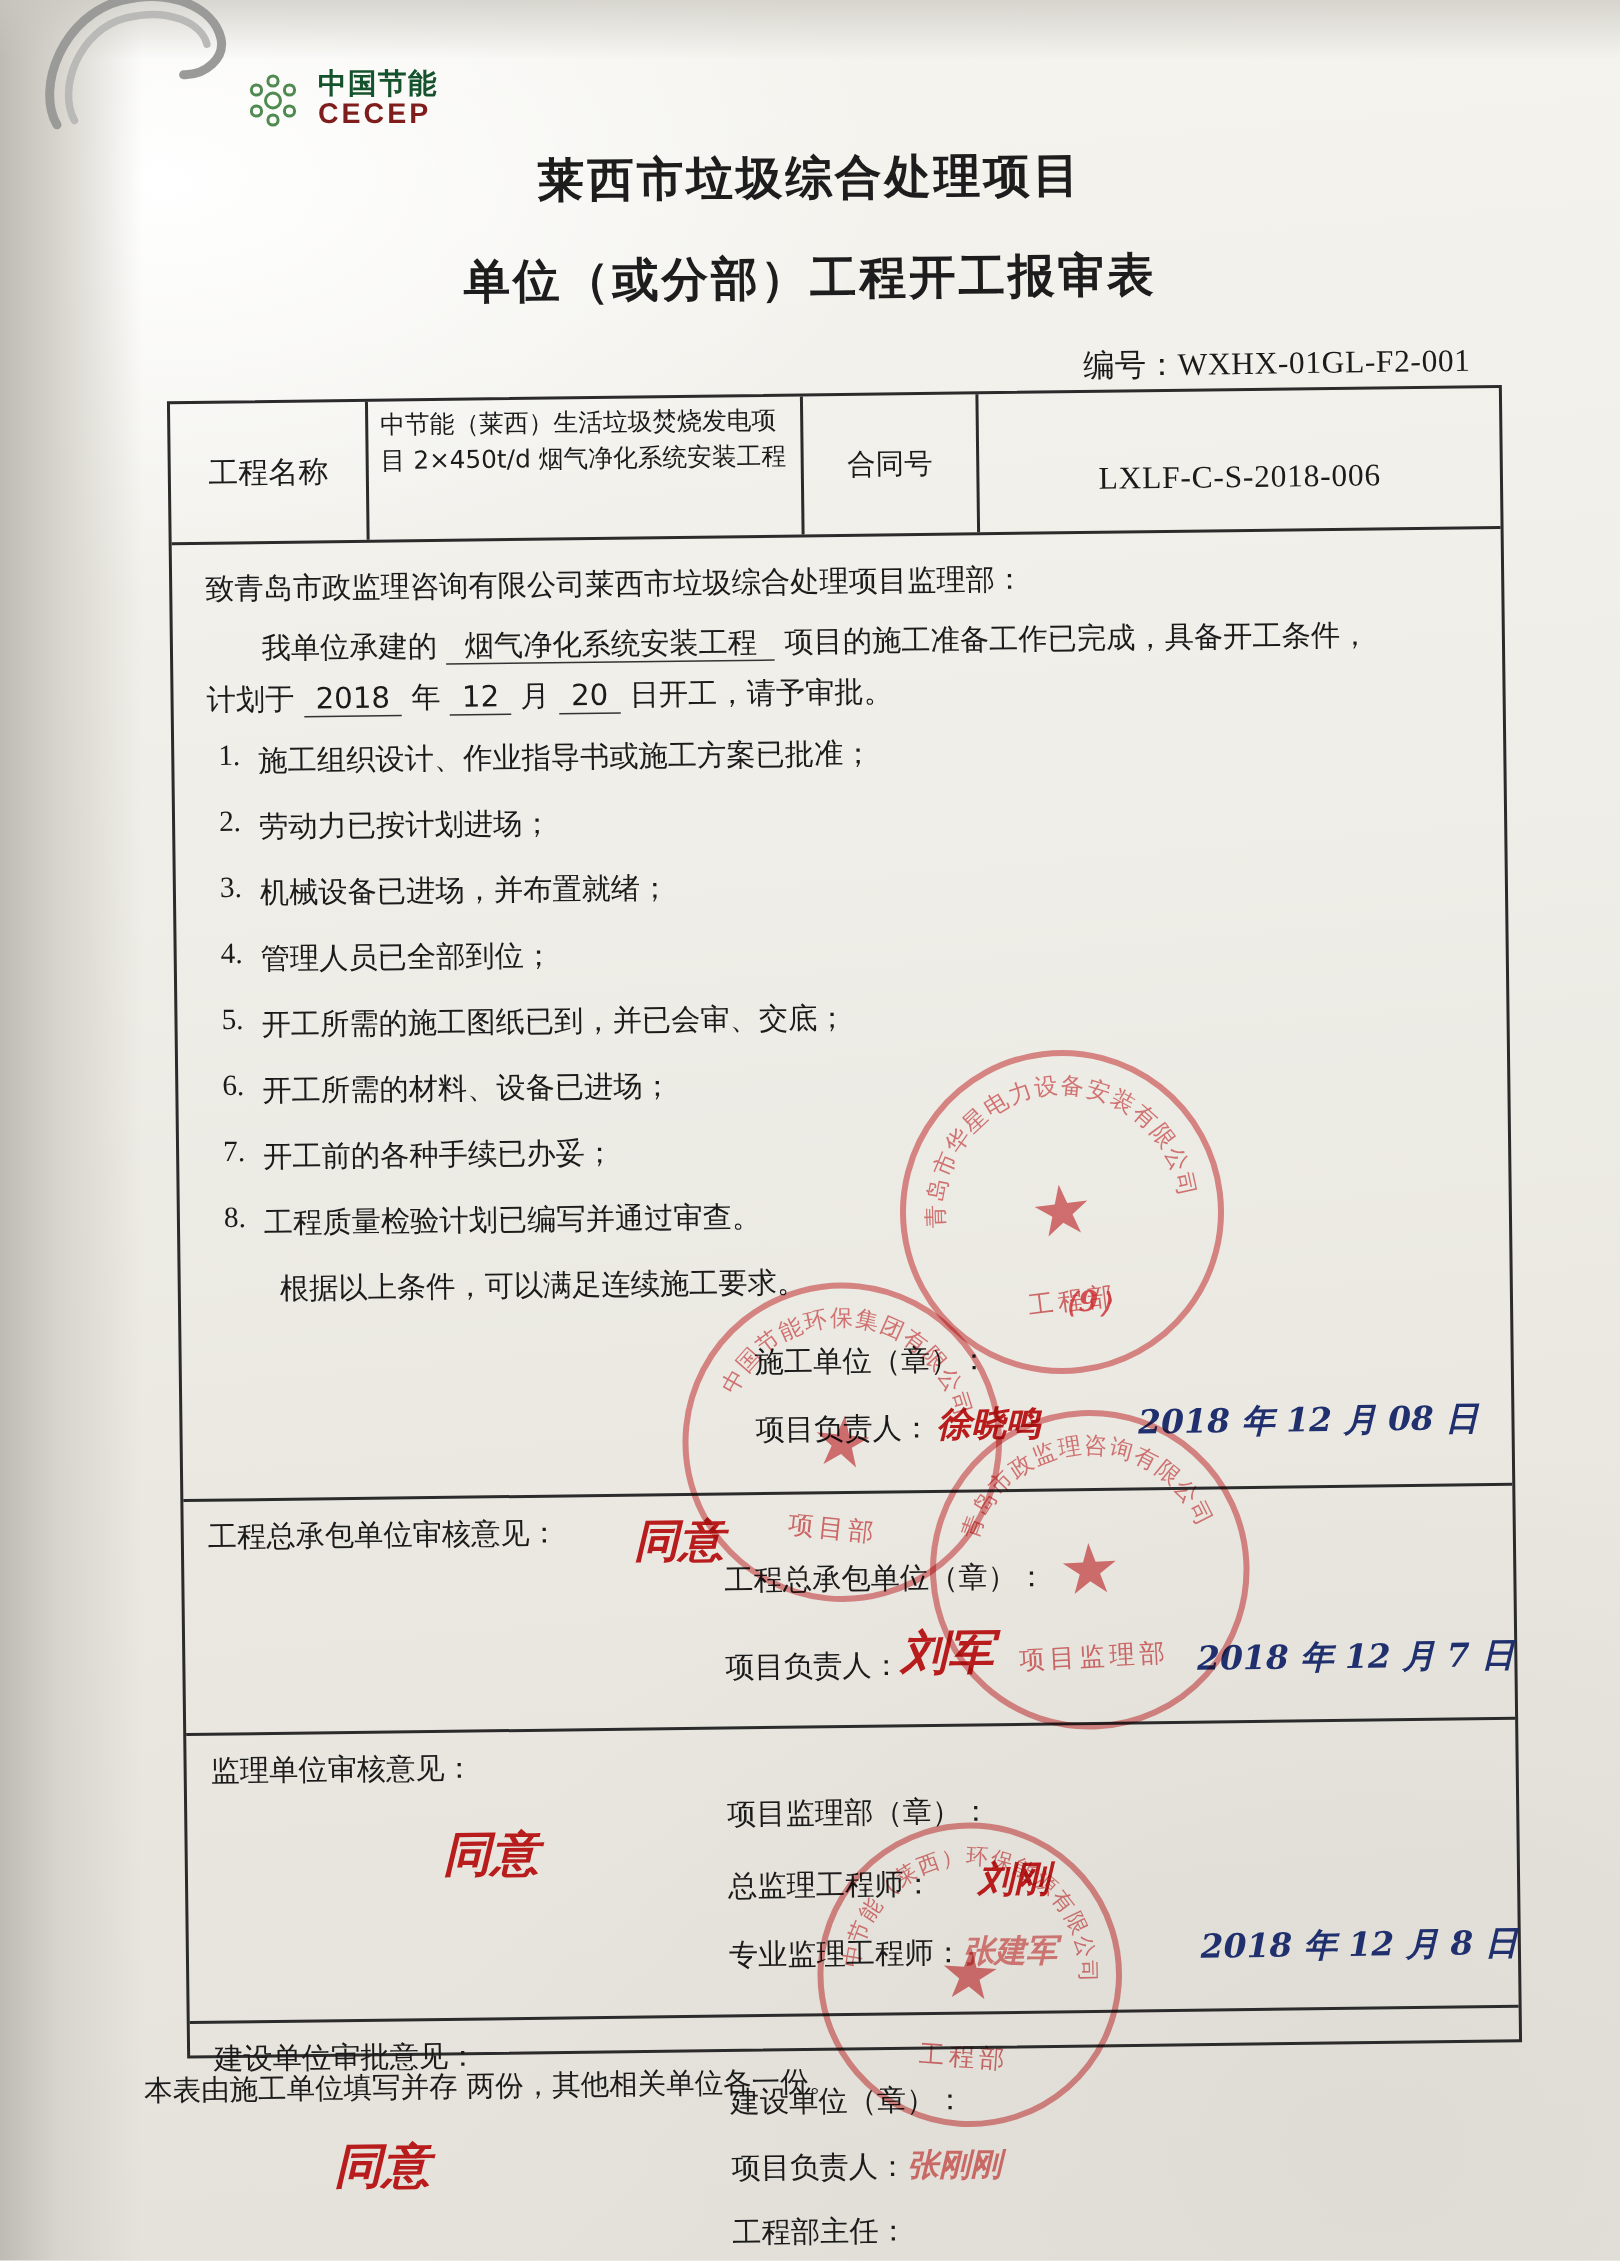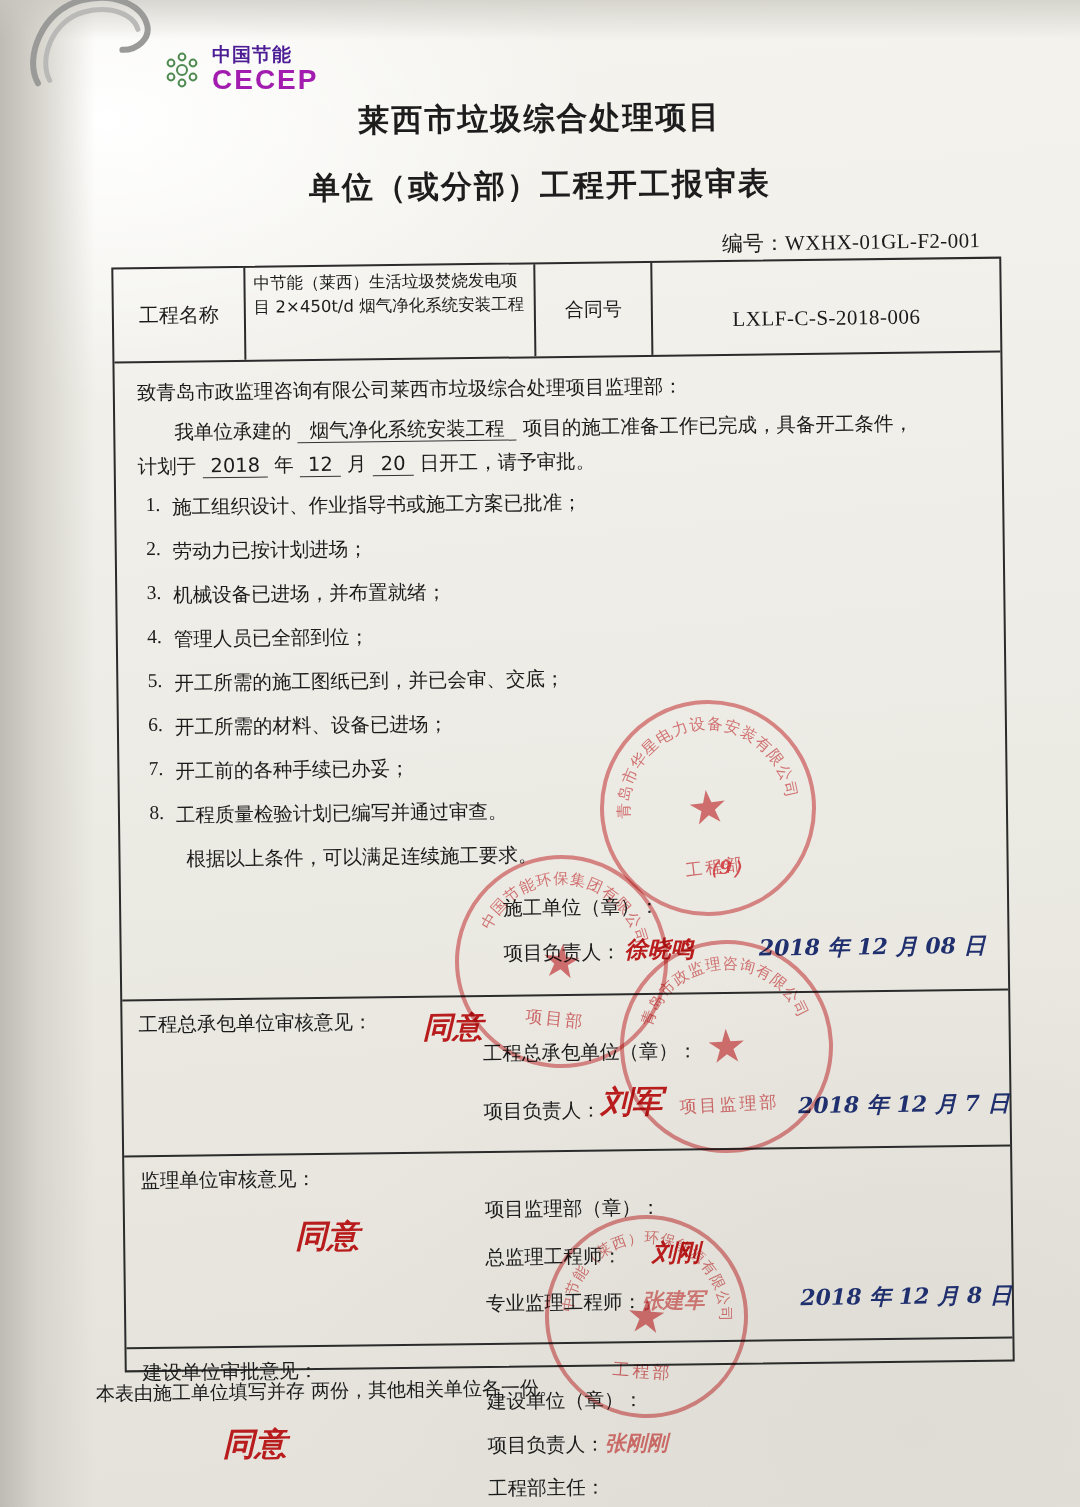--- a/index.html
+++ b/index.html
@@ -30,22 +30,22 @@
   .clip{
     position:absolute;left:20px;top:-10px;width:150px;height:90px;
     transform:rotate(-14deg);
   }
   .clip svg{display:block;}
 
   
   .logo{position:absolute;left:160px;top:45px;display:flex;align-items:center;gap:8px;}
   .logo .mark{width:44px;height:44px;}
   .logo .txt{line-height:1.05;color:#2f6a33;}
-  .logo .txt .cn{font-size:19px;font-family:"Liberation Sans",sans-serif;font-weight:bold;letter-spacing:1px;color:#4c1d95;}
-  .logo .txt .en{font-size:28px;font-family:"Liberation Sans",sans-serif;font-weight:bold;letter-spacing:2px;color:#a21caf;}
+  .logo .txt .cn{font-size:19px;font-family:"Liberation Sans",sans-serif;font-weight:bold;letter-spacing:1px;color:#14532d;}
+  .logo .txt .en{font-size:19px;font-family:"Liberation Sans",sans-serif;font-weight:bold;letter-spacing:2px;color:#7f1d1d;}
 
   
   .title1{
     position:absolute;left:0;top:98px;width:1080px;text-align:center;
     font-size:31px;font-weight:bold;letter-spacing:2px;color:#1d1d1d;
     font-family:"DejaVu Sans", sans-serif;
     transform:rotate(-0.6deg);
   }
   .title2{
     position:absolute;left:0;top:165px;width:1080px;text-align:center;

